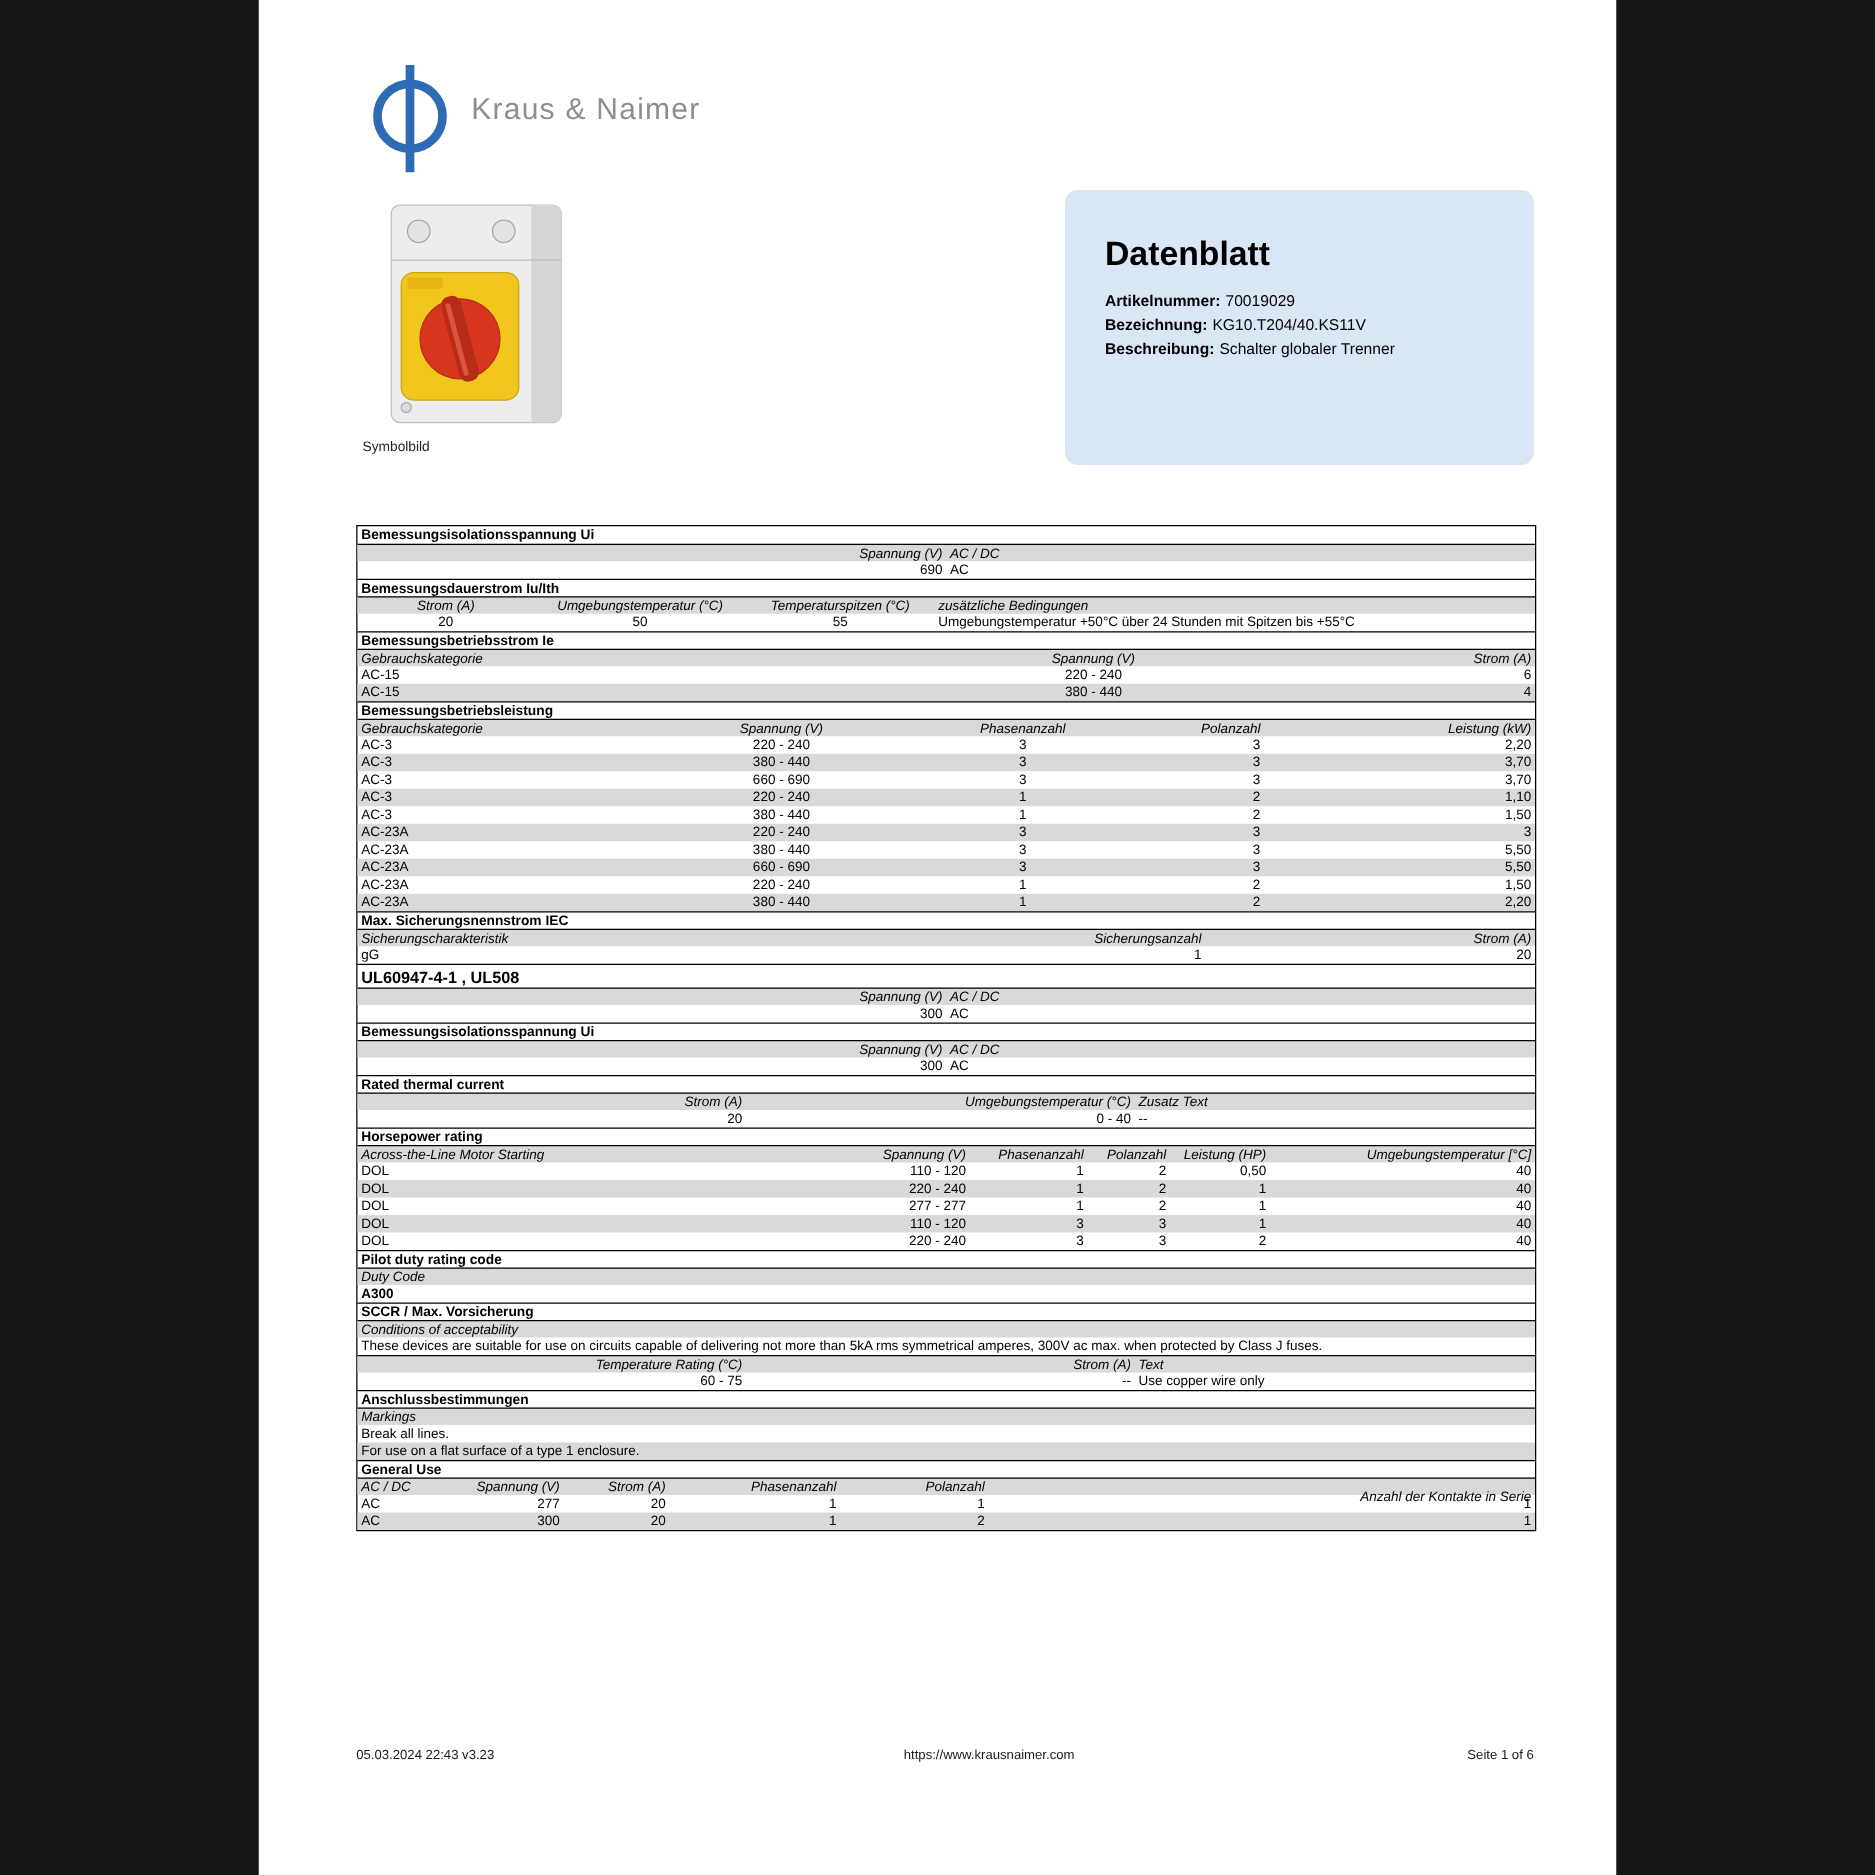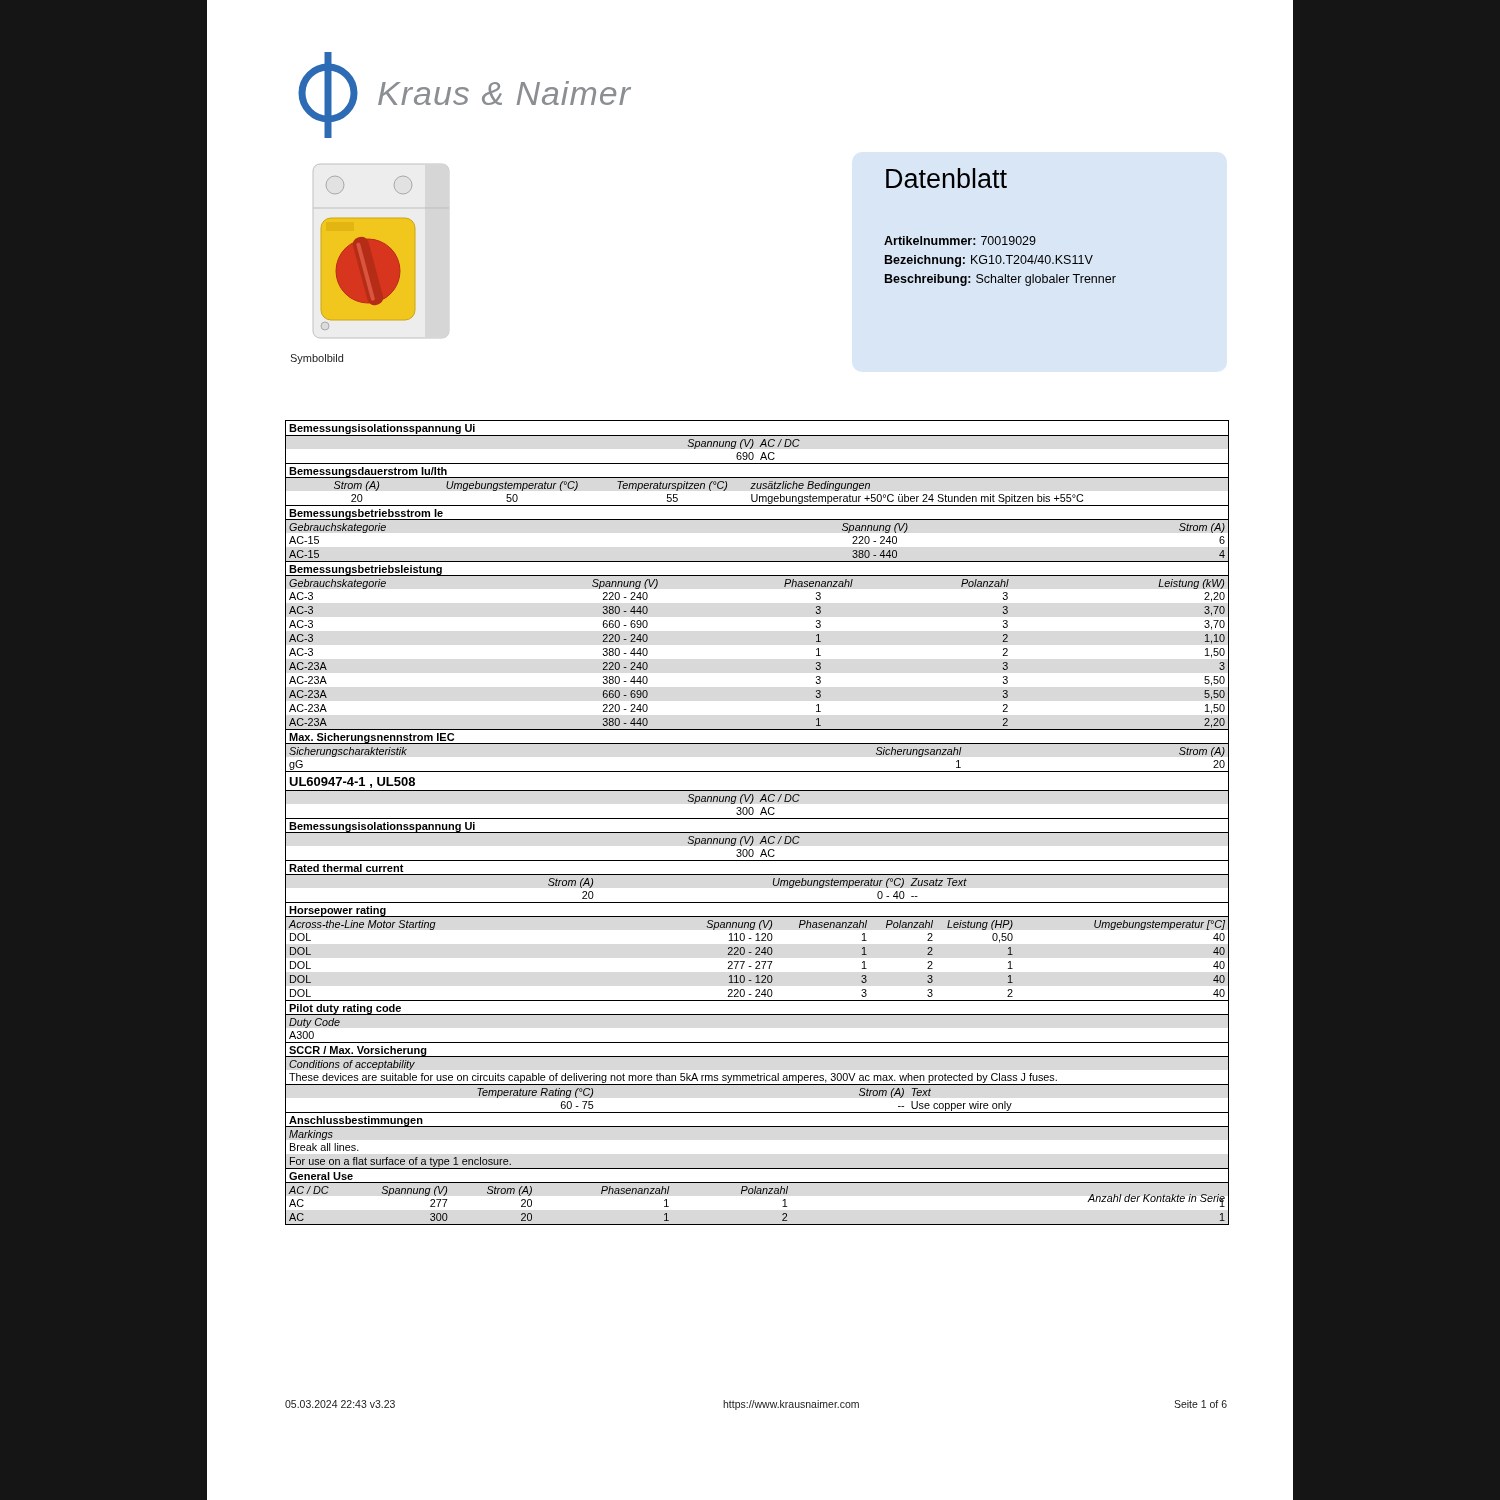--- a/index.html
+++ b/index.html
@@ -14,33 +14,33 @@
   .page {
     position:absolute; left:207px; top:0; width:1086px; height:1500px;
     background:#ffffff; overflow:hidden;
   }
 
   
   .logo-mark { position:absolute; left:89px; top:52px; }
   .logo-stroke { stroke:var(--accent-blue); fill:none; }
   .brand {
     position:absolute; left:170px; top:76px;
-    font-size:34px; line-height:1; color:#8b8f93; letter-spacing:1px;font-style:italic;
+    font-size:24px; line-height:1; color:#8b8f93; letter-spacing:1px;
   }
 
   
   .product { position:absolute; left:100px; top:156px; }
   .caption { position:absolute; left:83px; top:352px; font-size:11px; color:#222; }
 
   
   .info-panel {
     position:absolute; left:645px; top:152px; width:375px; height:220px;
     background:var(--panel-blue); border-radius:10px;
   }
-  .info-title { position:absolute; left:32px; top:12px; font-size:27px; font-weight:normal; }
+  .info-title { position:absolute; left:32px; top:36px; font-size:27px; font-weight:bold; }
   .info-fields { position:absolute; left:32px; top:80px; font-size:12.5px; line-height:19px; }
   .fl { font-weight:bold; margin-right:4px; }
 
   
   .spec-table {
     position:absolute; left:78px; top:420px; width:942px;
     border:1px solid #000; background:#fff;
   }
   .trow {
     display:flex; align-items:center; height:14px; box-sizing:border-box;
@@ -324,21 +324,21 @@
         <div class="tcell a-r" style="width: 8.5%;">2</div>
         <div class="tcell a-r" style="width: 22.5%;">40</div>
       </div>
       <div class="trow sec">
         <div class="tcell a-l" style="width: 100%;">Pilot duty rating code</div>
       </div>
       <div class="trow h">
         <div class="tcell a-l" style="width: 100%;">Duty Code</div>
       </div>
       <div class="trow d">
-        <div class="tcell a-l" style="width: 100%;">A300</div>
+        <div class="tcell a-l" style="width: 100%; font-weight: bold;">A300</div>
       </div>
       <div class="trow sec">
         <div class="tcell a-l" style="width: 100%;">SCCR / Max. Vorsicherung</div>
       </div>
       <div class="trow h">
         <div class="tcell a-l" style="width: 100%;">Conditions of acceptability</div>
       </div>
       <div class="trow d">
         <div class="tcell a-l" style="width: 100%;">These devices are suitable for use on circuits capable of delivering not more than 5kA rms symmetrical amperes, 300V ac max. when protected by Class J fuses.</div>
       </div>

